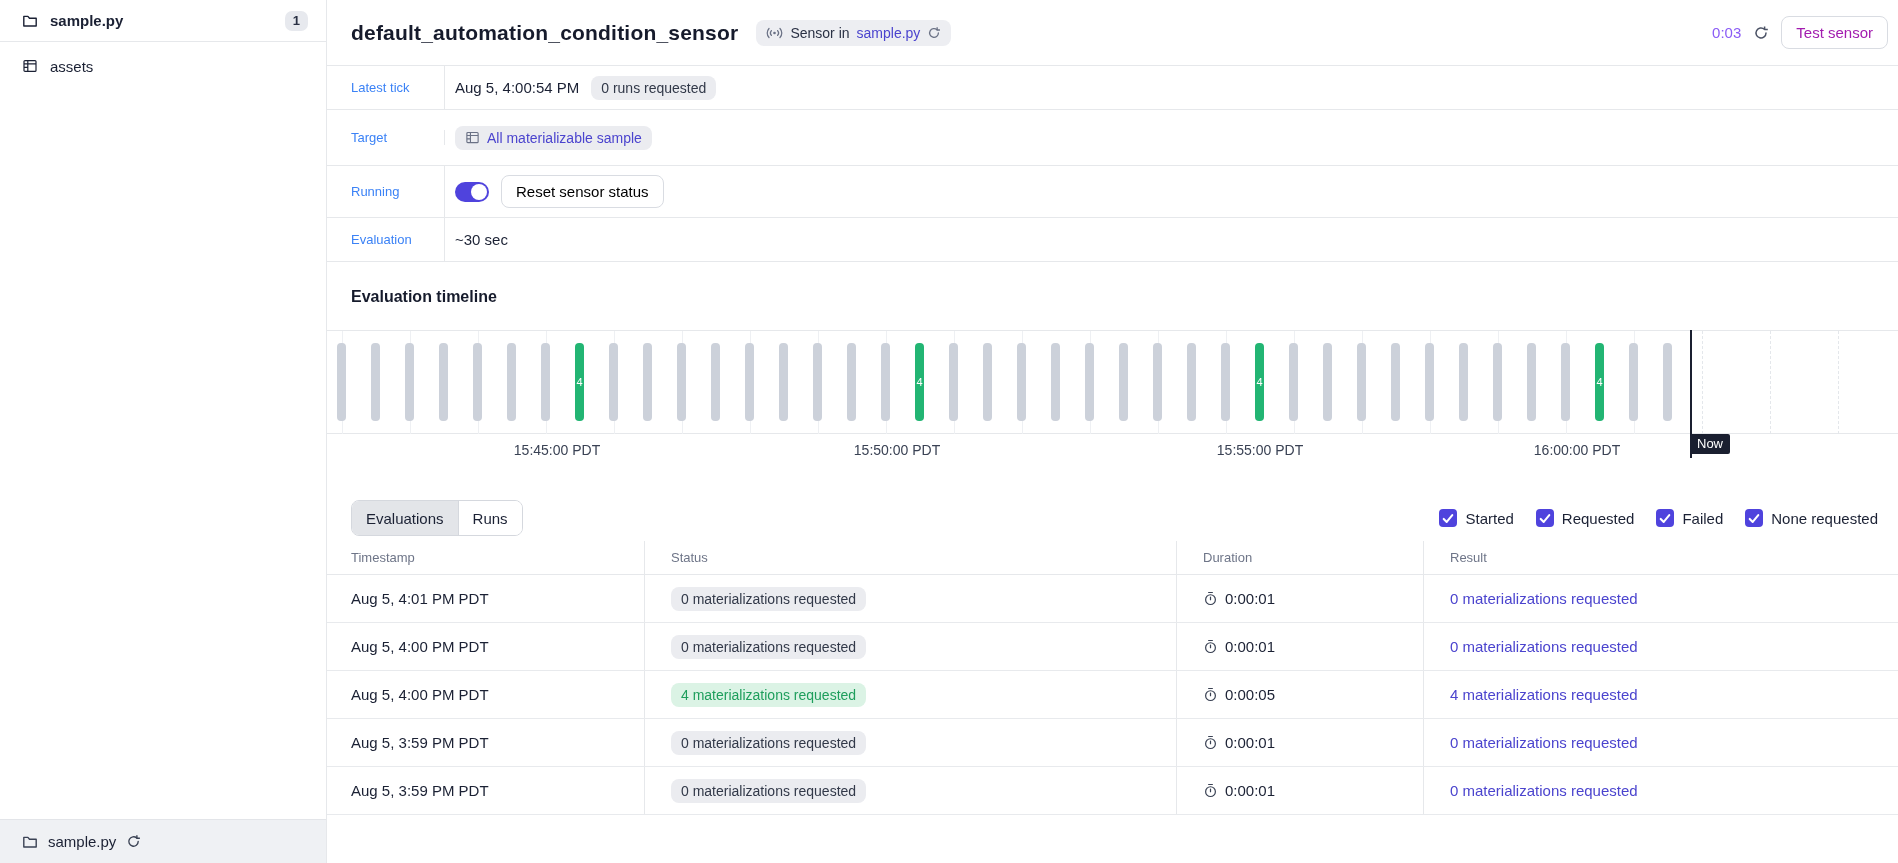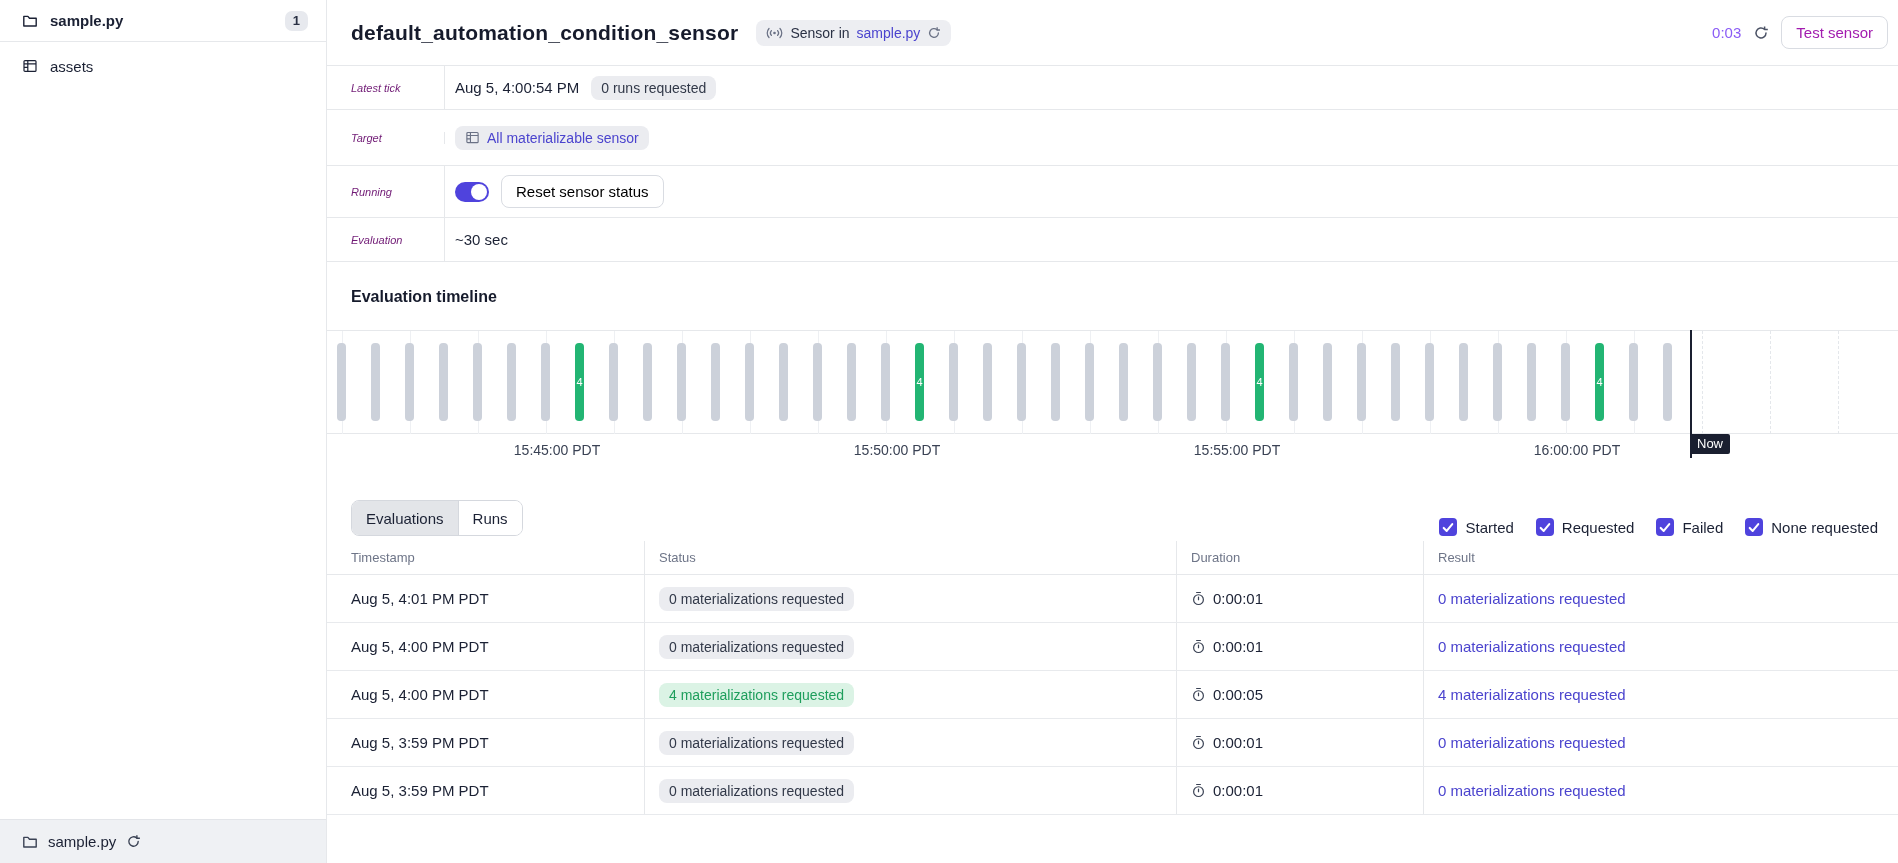--- a/index.html
+++ b/index.html
@@ -32,21 +32,21 @@
   .sensor-tag a, .link { color:#4b44ce; text-decoration:none; cursor:pointer; }
   .header-right { margin-left:auto; display:flex; align-items:center; gap:12px; }
   .timer { font-size:15px; color:#8b5cf6; }
   .btn { background:#fff; border:1px solid #d9dce2; border-radius:8px; font-size:15px;
     padding:7px 14px; font-family:inherit; cursor:pointer; }
   .btn.disabled { color:#a21caf;text-align:right; }
 
   
   .irow { display:flex; border-bottom:1px solid #e6e8eb; }
   .ilabel { width:118px; flex:0 0 118px; border-right:1px solid #e6e8eb;
-    display:flex; align-items:center; padding-left:24px; font-size:11px; color:#701a75;font-style:italic; }
+    display:flex; align-items:center; padding-left:24px; font-size:13px; color:#3b82f6; }
   .ival { display:flex; align-items:center; gap:12px; padding-left:10px; font-size:15px; }
   .r44{height:44px;} .r56{height:56px;align-items:center;} .r52{height:52px;}
   .pill { background:#ebecf0; border-radius:8px; padding:4px 10px; font-size:14px; color:#323949;
     display:inline-flex; align-items:center; gap:7px; }
   .toggle { width:34px; height:20px; border-radius:10px; background:#4f43dd; position:relative; cursor:pointer; }
   .toggle .knob { position:absolute; right:2px; top:2px; width:16px; height:16px;
     border-radius:50%; background:#fff; }
 
   
   .section-heading { margin:26px 0 0 24px; font-size:16px; font-weight:700; color:#161b2c; height:20px; }
@@ -59,38 +59,38 @@
   .bar.green { background:#22b573; }
   .bar .bar-label { position:absolute; top:50%; left:50%; transform:translate(-50%,-50%);
     color:#fff; font-size:11px; }
   .now-line { position:absolute; top:0; width:2px; height:128px; background:#1a1f30; }
   .now-tip { position:absolute; top:104px; background:#1a1f30; color:#fff; font-size:13px;
     padding:3px 7px; border-radius:2px; line-height:14px; }
   .tick-label { position:absolute; top:112px; transform:translateX(-50%);
     font-size:14px; color:#3a4254; white-space:nowrap; }
 
   
-  .tabs-row { margin-top:36px; height:36px; display:flex; align-items:flex-end;
+  .tabs-row { margin-top:36px; height:36px; display:flex; align-items:center;
     justify-content:space-between; padding:0 20px 0 24px;gap:44px; }
   .segmented { display:flex; border:1px solid #d5d8de; border-radius:8px; overflow:hidden; height:36px; }
   .segment { padding:0 14px; font-size:15px; display:flex; align-items:center; cursor:pointer;
     background:#fff; color:#1b2134; }
   .segment.active { background:#e3e5e9; }
   .segment + .segment { border-left:1px solid #d5d8de; }
   .filters { display:flex; align-items:center; gap:22px; }
   .filter-item { display:flex; align-items:center; gap:8px; font-size:15px; cursor:pointer; }
   .checkbox { width:18px; height:18px; border-radius:4px; background:#4f43dd;
     display:flex; align-items:center; justify-content:center; }
 
   
   .etable { margin-top:5px; }
   .tgrid { display:grid; grid-template-columns:317px 532px 247px 475px; align-items:center; }
   .thead { height:34px; border-bottom:1px solid #e6e8eb; color:#6e7588; font-size:13px; }
   .trow { height:48px; border-bottom:1px solid #e8eaed; font-size:15px; }
-  .cell { padding-left:14px; display:flex; align-items:center; gap:7px; height:100%; }
+  .cell { padding-left:26px; display:flex; align-items:center; gap:7px; height:100%; }
   .cell.c0 { padding-left:24px; }
   .tgrid .cell.bl { border-left:1px solid #e6e8eb; }
   .badge-gray { background:#ebecf0; border-radius:8px; padding:4px 10px; font-size:14px; color:#323949; }
   .badge-green { background:#dbf3e5; border-radius:8px; padding:4px 10px; font-size:14px; color:#1e9e5c; }
   .muted-icon { color:#3a4254; display:flex; align-items:center; }
 </style>
 </head>
 <body>
 
 <div class="app">
@@ -179,21 +179,21 @@
         <div class="ival">
           <span class="pill">
             <span class="icon">
               <svg width="15" height="15" viewBox="0 0 16 16">
                   <g fill="none" stroke="#6a7185" stroke-width="1.2">
                     <rect x="2" y="2.6" width="12" height="10.8" rx="1"></rect>
                     <path d="M2 5.8h12M5.8 2.6v10.8M2 9.4h3.8"></path>
                   </g>
                 </svg>
             </span>
-            <a class="link">All materializable sensor</a>
+            <a class="link">All materializable sample</a>
           </span>
         </div>
       </div>
       <div class="irow r52">
         <div class="ilabel">Running</div>
         <div class="ival">
           <span class="toggle">
               <span class="knob"></span>
             </span>
           <button class="btn">Reset sensor status</button>
@@ -279,21 +279,21 @@
           <div class="bar green" style="left: 1268px;">
             <span class="bar-label">4</span>
           </div>
           <div class="bar" style="left: 1302px;"></div>
           <div class="bar" style="left: 1336px;"></div>
         </div>
       <div class="now-line" style="left:1363px"></div>
       <div class="now-tip" style="left:1363px">Now</div>
       <span class="tick-label" style="left:230px">15:45:00 PDT</span>
       <span class="tick-label" style="left:570px">15:50:00 PDT</span>
-      <span class="tick-label" style="left:910px">15:55:00 PDT</span>
+      <span class="tick-label" style="left:933px">15:55:00 PDT</span>
       <span class="tick-label" style="left:1250px">16:00:00 PDT</span>
     </div>
 
     <div class="tabs-row">
       <div class="segmented">
         <div class="segment active">Evaluations</div>
         <div class="segment">Runs</div>
       </div>
       <div class="filters">
           <label class="filter-item">

